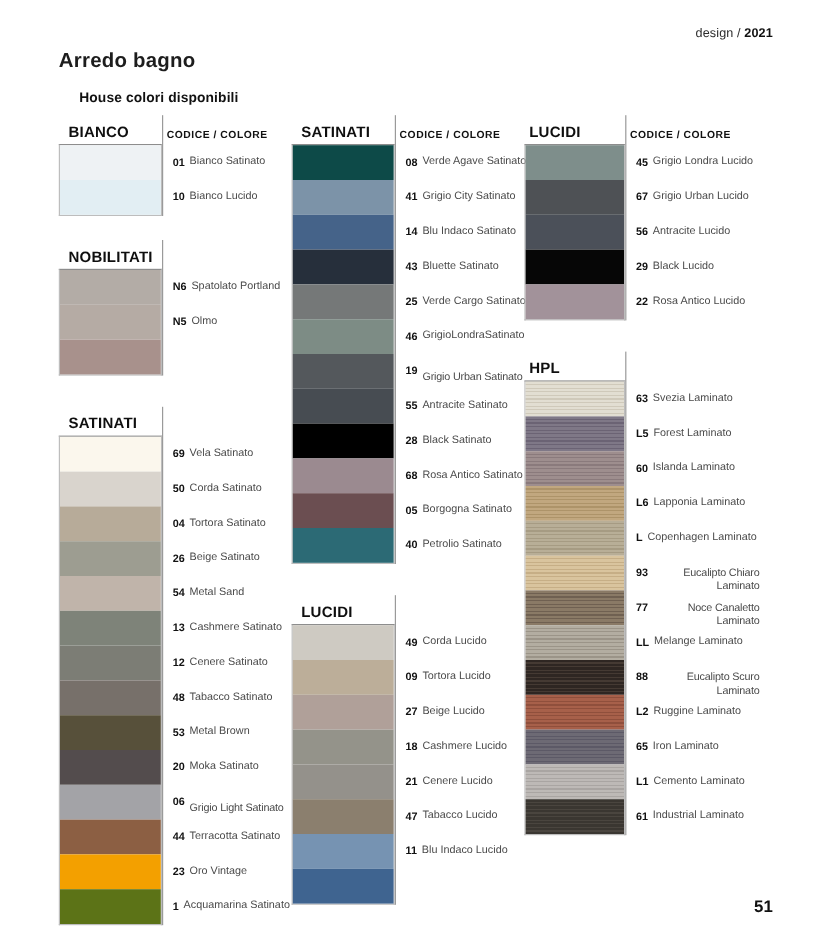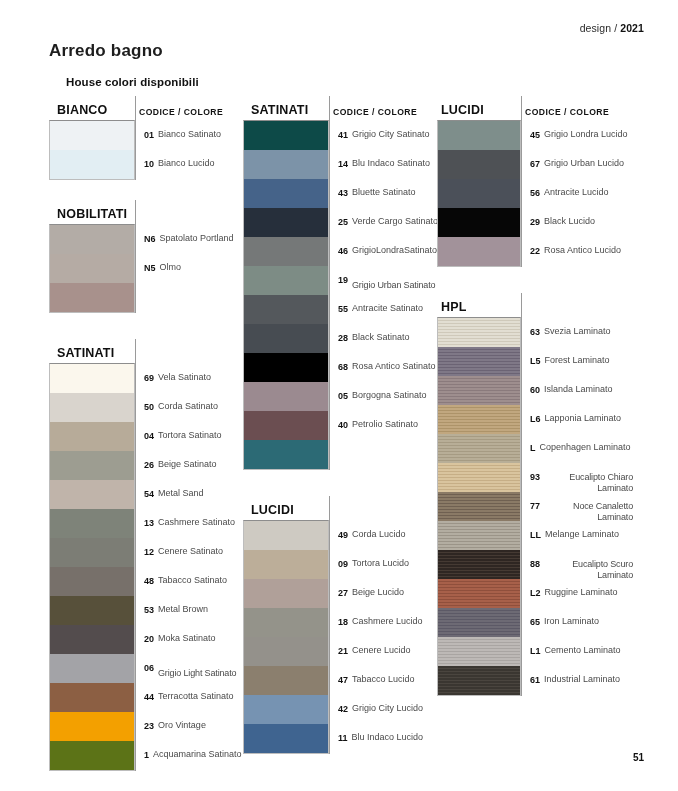--- a/index.html
+++ b/index.html
@@ -22,21 +22,21 @@
     position: absolute; left: 49px; top: 41px;
     font-size: 17px; font-weight: bold; color: #1d1d1d; letter-spacing: .2px;
   }
   .section-title {
     position: absolute; left: 66px; top: 76px;
     font-size: 11.5px; font-weight: bold; color: #111; letter-spacing: .1px;
   }
 
   .page-number {
     position: absolute; right: 34px; bottom: 28px;
-    font-size: 10px; font-weight: bold; color: #111;
+    font-size: 14px; font-weight: bold; color: #111;
   }
 
   
   .columns {
     position: absolute; left: 0; top: 96px; width: 678px;
   }
   .column { position: absolute; top: 0; text-align: right; }
   .col1 { left: 49px; width: 186px; }
   .col2 { left: 243px; width: 186px; }
   .col3 { left: 437px; width: 196px; }
@@ -259,20 +259,24 @@
               <div class="swatch" style="background: rgb(125, 140, 133);"></div>
               <div class="swatch" style="background: rgb(84, 88, 92);"></div>
               <div class="swatch" style="background: rgb(71, 76, 82);"></div>
               <div class="swatch" style="background: rgb(0, 0, 0);"></div>
               <div class="swatch" style="background: rgb(155, 138, 144);"></div>
               <div class="swatch" style="background: rgb(107, 78, 81);"></div>
               <div class="swatch" style="background: rgb(44, 106, 117);"></div>
             </div>
             <div class="label-stack">
               <div class="label-row">
+                <span class="code">08</span>
+                <span class="cname">Verde Agave Satinato</span>
+              </div>
+              <div class="label-row">
                 <span class="code">41</span>
                 <span class="cname">Grigio City Satinato</span>
               </div>
               <div class="label-row">
                 <span class="code">14</span>
                 <span class="cname">Blu Indaco Satinato</span>
               </div>
               <div class="label-row">
                 <span class="code">43</span>
                 <span class="cname">Bluette Satinato</span>
@@ -346,24 +350,20 @@
                 <span class="code">18</span>
                 <span class="cname">Cashmere Lucido</span>
               </div>
               <div class="label-row">
                 <span class="code">21</span>
                 <span class="cname">Cenere Lucido</span>
               </div>
               <div class="label-row">
                 <span class="code">47</span>
                 <span class="cname">Tabacco Lucido</span>
-              </div>
-              <div class="label-row">
-                <span class="code">42</span>
-                <span class="cname">Grigio City Lucido</span>
               </div>
               <div class="label-row">
                 <span class="code">11</span>
                 <span class="cname">Blu Indaco Lucido</span>
               </div>
             </div>
           </div>
         </div>
       </div>
       <div class="column col3">

